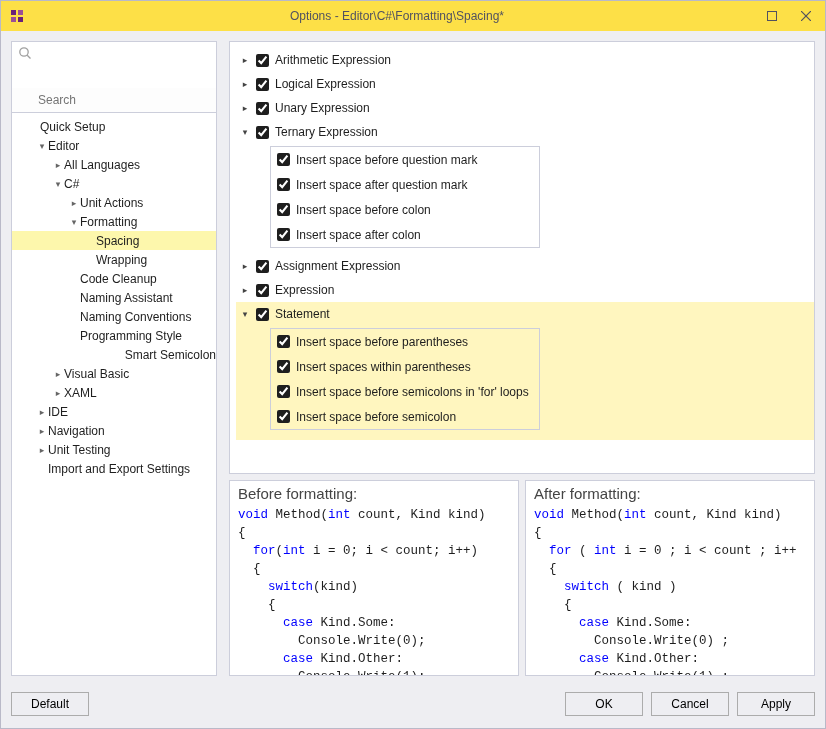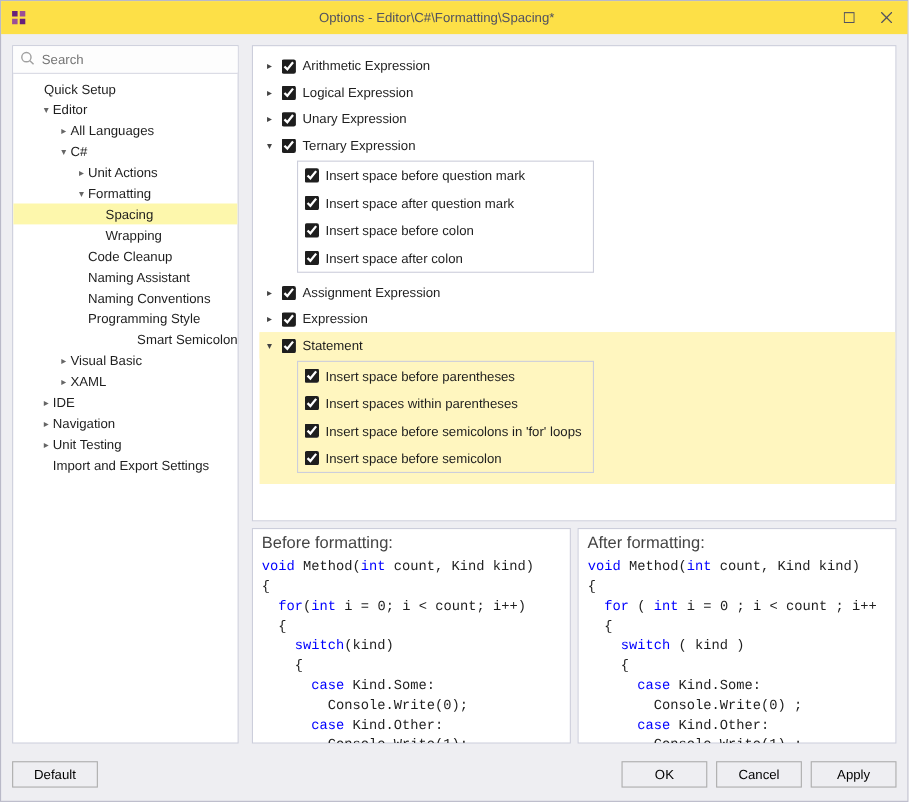--- a/index.html
+++ b/index.html
@@ -66,20 +66,21 @@
   }
   .search input {
     width: 100%;
     height: 24px;
     border: none;
     padding: 0 6px 0 26px;
     font-size: 12px;
     outline: none;
     color: #a0a0a0;
     background: #fdfdfd;
+    margin-top: 46px;
   }
   .search .icon {
     position: absolute;
     left: 6px; top: 4px;
     color: #a0a0a0;
   }
   .tree {
     flex: 1;
     overflow: auto;
     padding: 4px 0;

